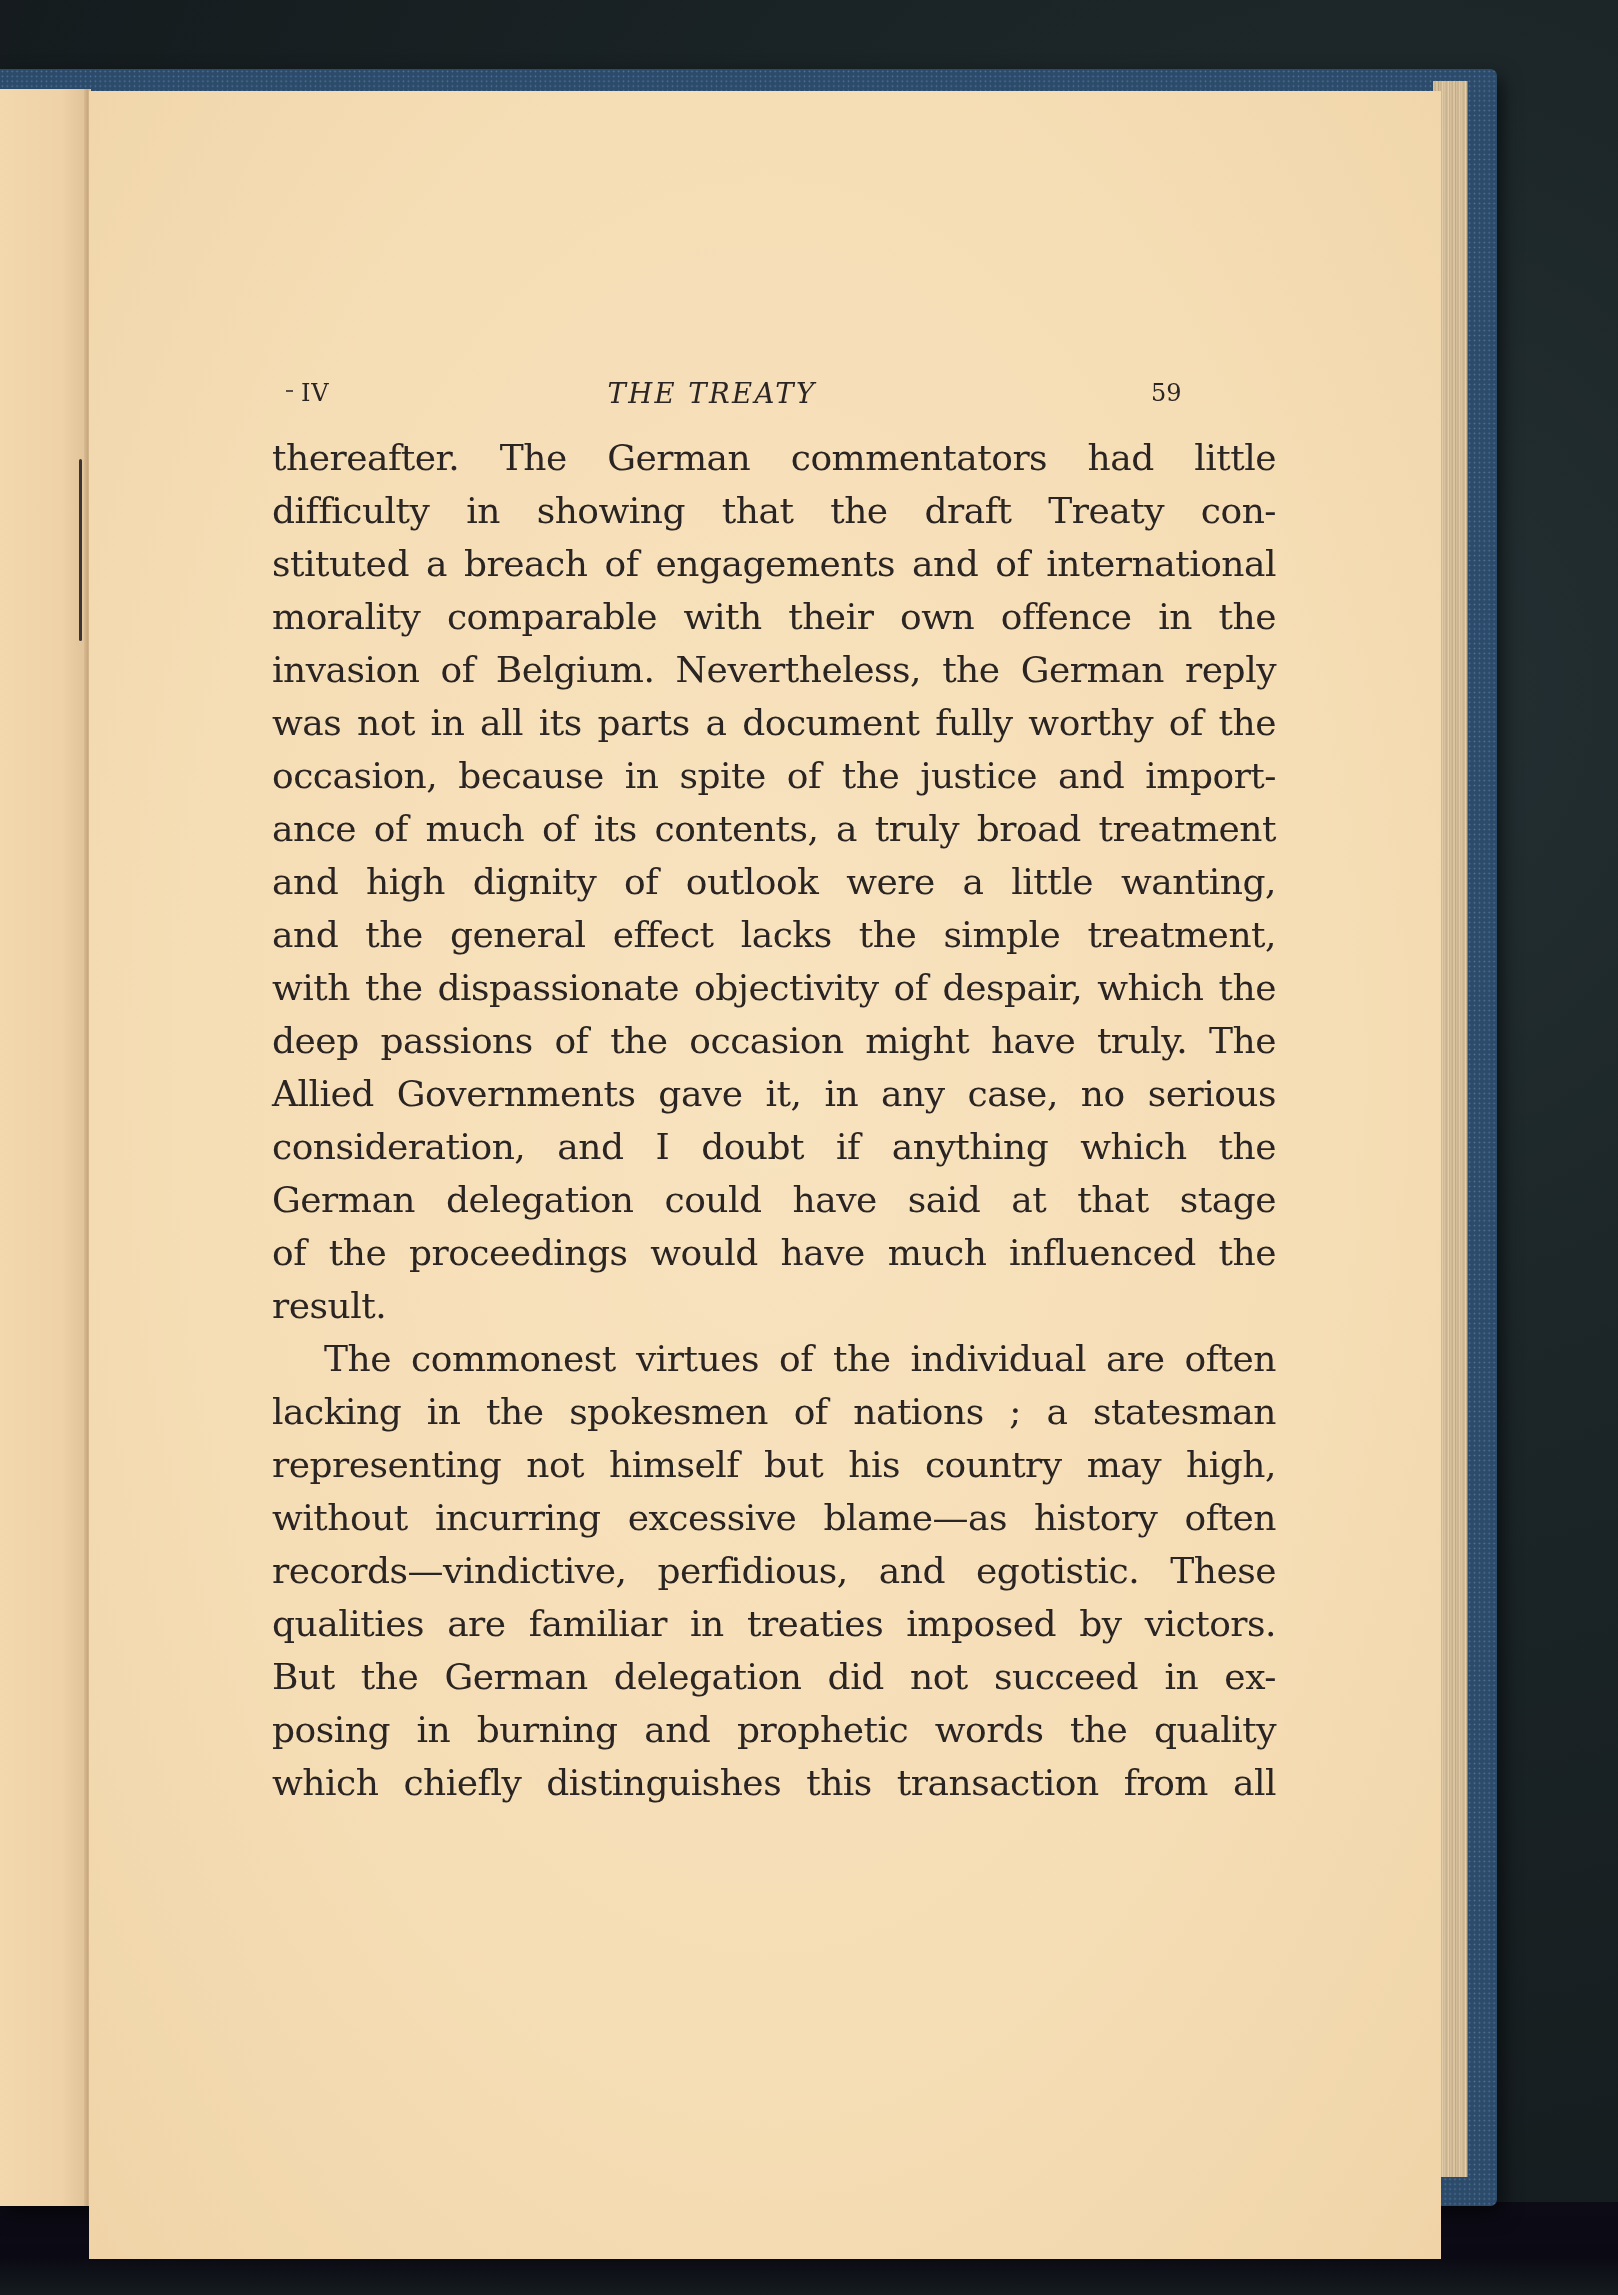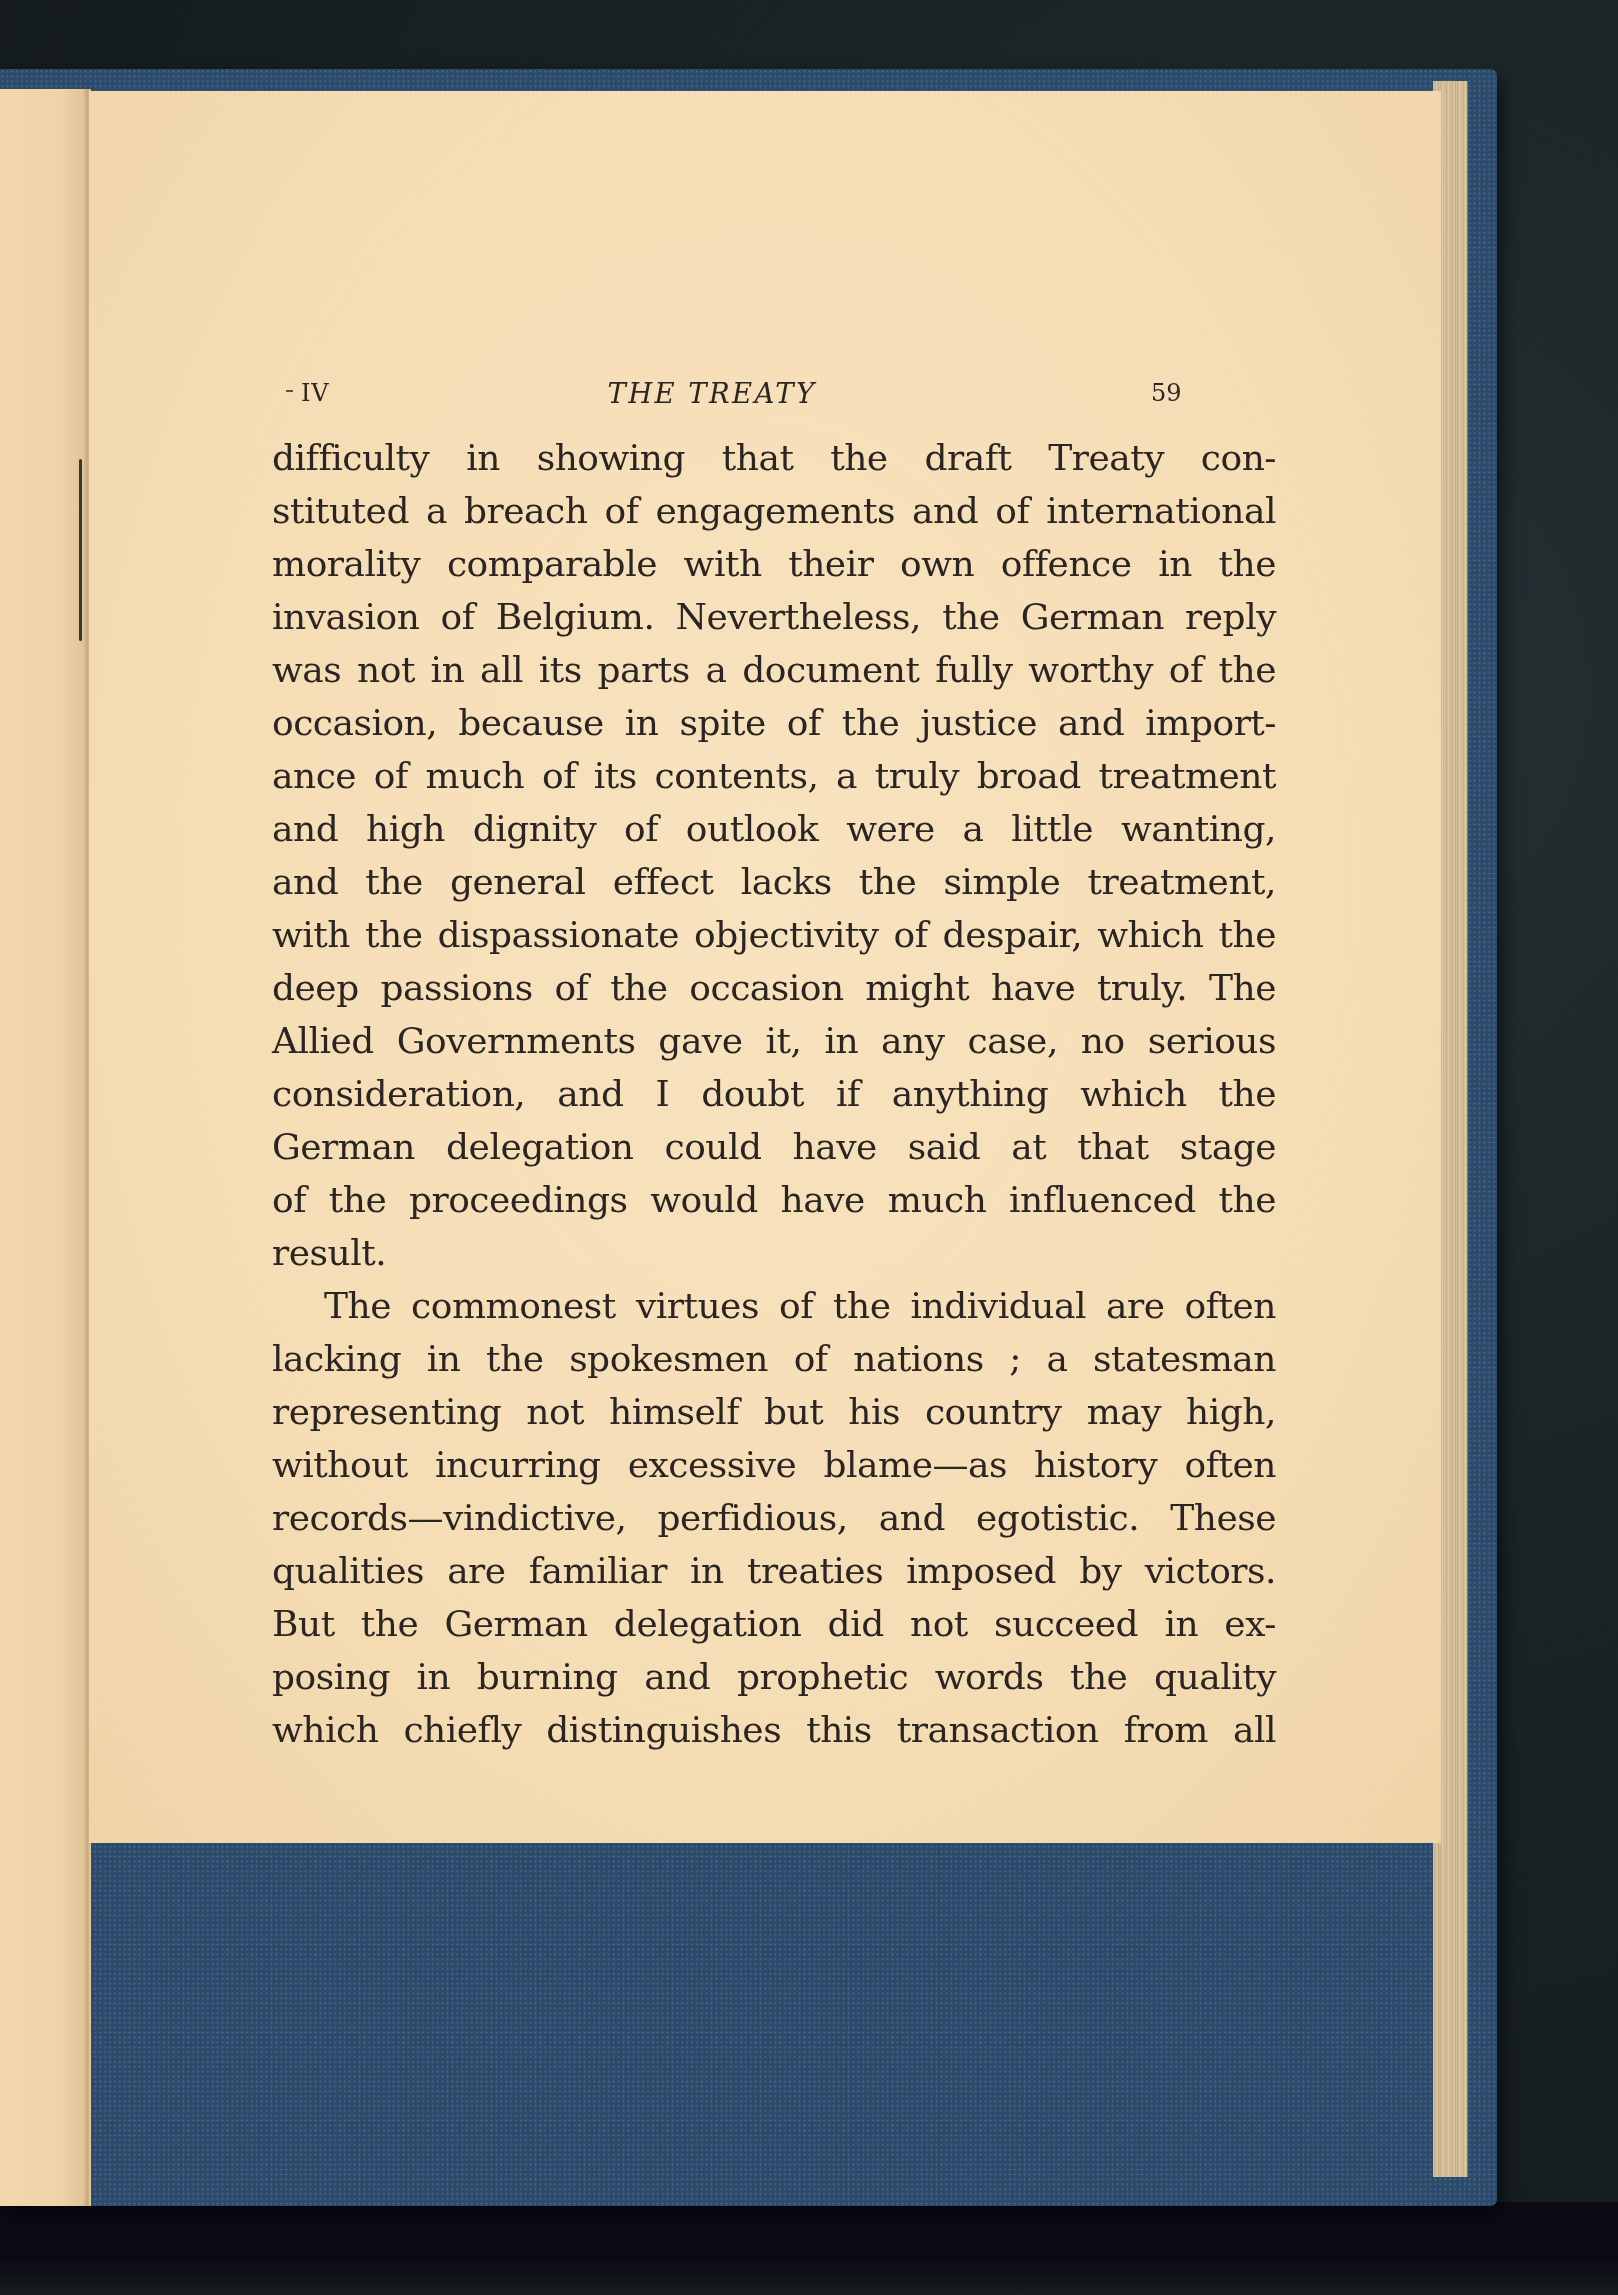--- a/index.html
+++ b/index.html
@@ -55,21 +55,21 @@
   }
   .gutter-mark {
     position: absolute;
     left: 79px; top: 459px; width: 3.2px; height: 182px;
     background: #3a3436;
     border-radius: 1.6px;
   }
   
   .page {
     position: absolute;
-    left: 89px; top: 91px; width: 1352px; height: 1752px;
+    left: 89px; top: 91px; width: 1352px; height: 2168px;
     background: #f6dfb8;
     background-image:
       radial-gradient(ellipse at 50% 45%, #f8e3bf 0%, #f5ddb5 60%, #f0d4a8 100%);
   }
   .running-head {
     position: absolute;
     left: 0; top: 288px; width: 100%;
     height: 32px;
     color: #2b2624;
   }
@@ -136,20 +136,21 @@
 <div class="page">
   <div class="running-head">
     <span class="rh-dash"></span>
     <span class="rh-chapter">IV</span>
     <div class="rh-title">THE TREATY</div>
     <span class="rh-page">59</span>
   </div>
 
   <div class="body-text" id="body-text">
       <div class="paragraph">
+        <span class="line">thereafter.  The German commentators had little</span>
         <span class="line">difficulty in showing that the draft Treaty con-</span>
         <span class="line">stituted a breach of engagements and of international</span>
         <span class="line">morality comparable with their own offence in the</span>
         <span class="line">invasion of Belgium.  Nevertheless, the German reply</span>
         <span class="line">was not in all its parts a document fully worthy of the</span>
         <span class="line">occasion, because in spite of the justice and import-</span>
         <span class="line">ance of much of its contents, a truly broad treatment</span>
         <span class="line">and high dignity of outlook were a little wanting,</span>
         <span class="line">and the general effect lacks the simple treatment,</span>
         <span class="line">with the dispassionate objectivity of despair, which the</span>

